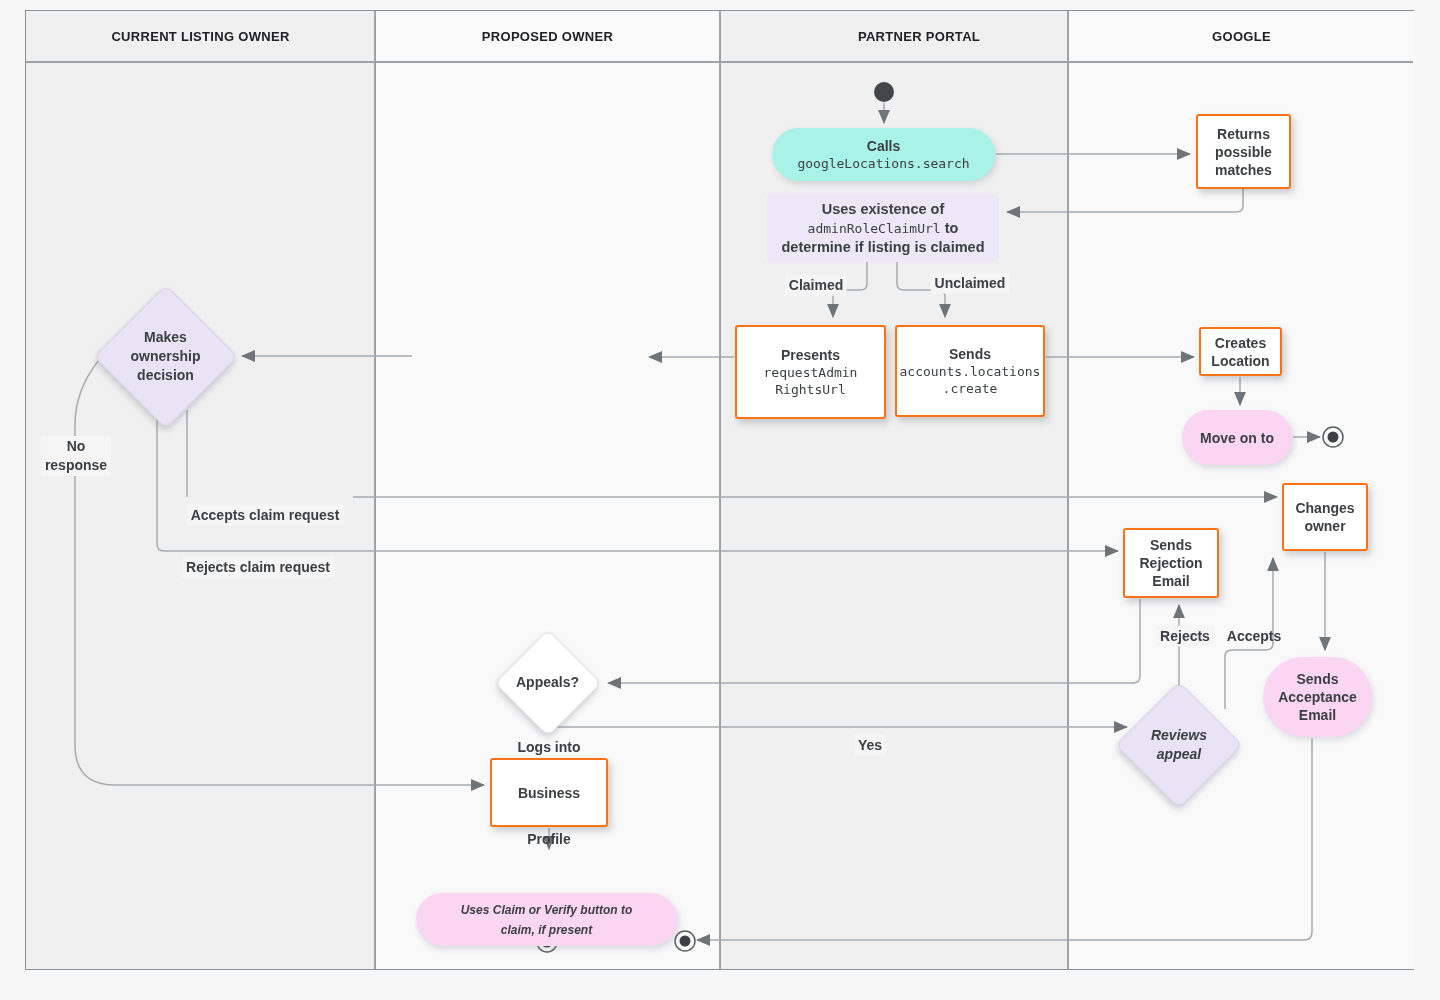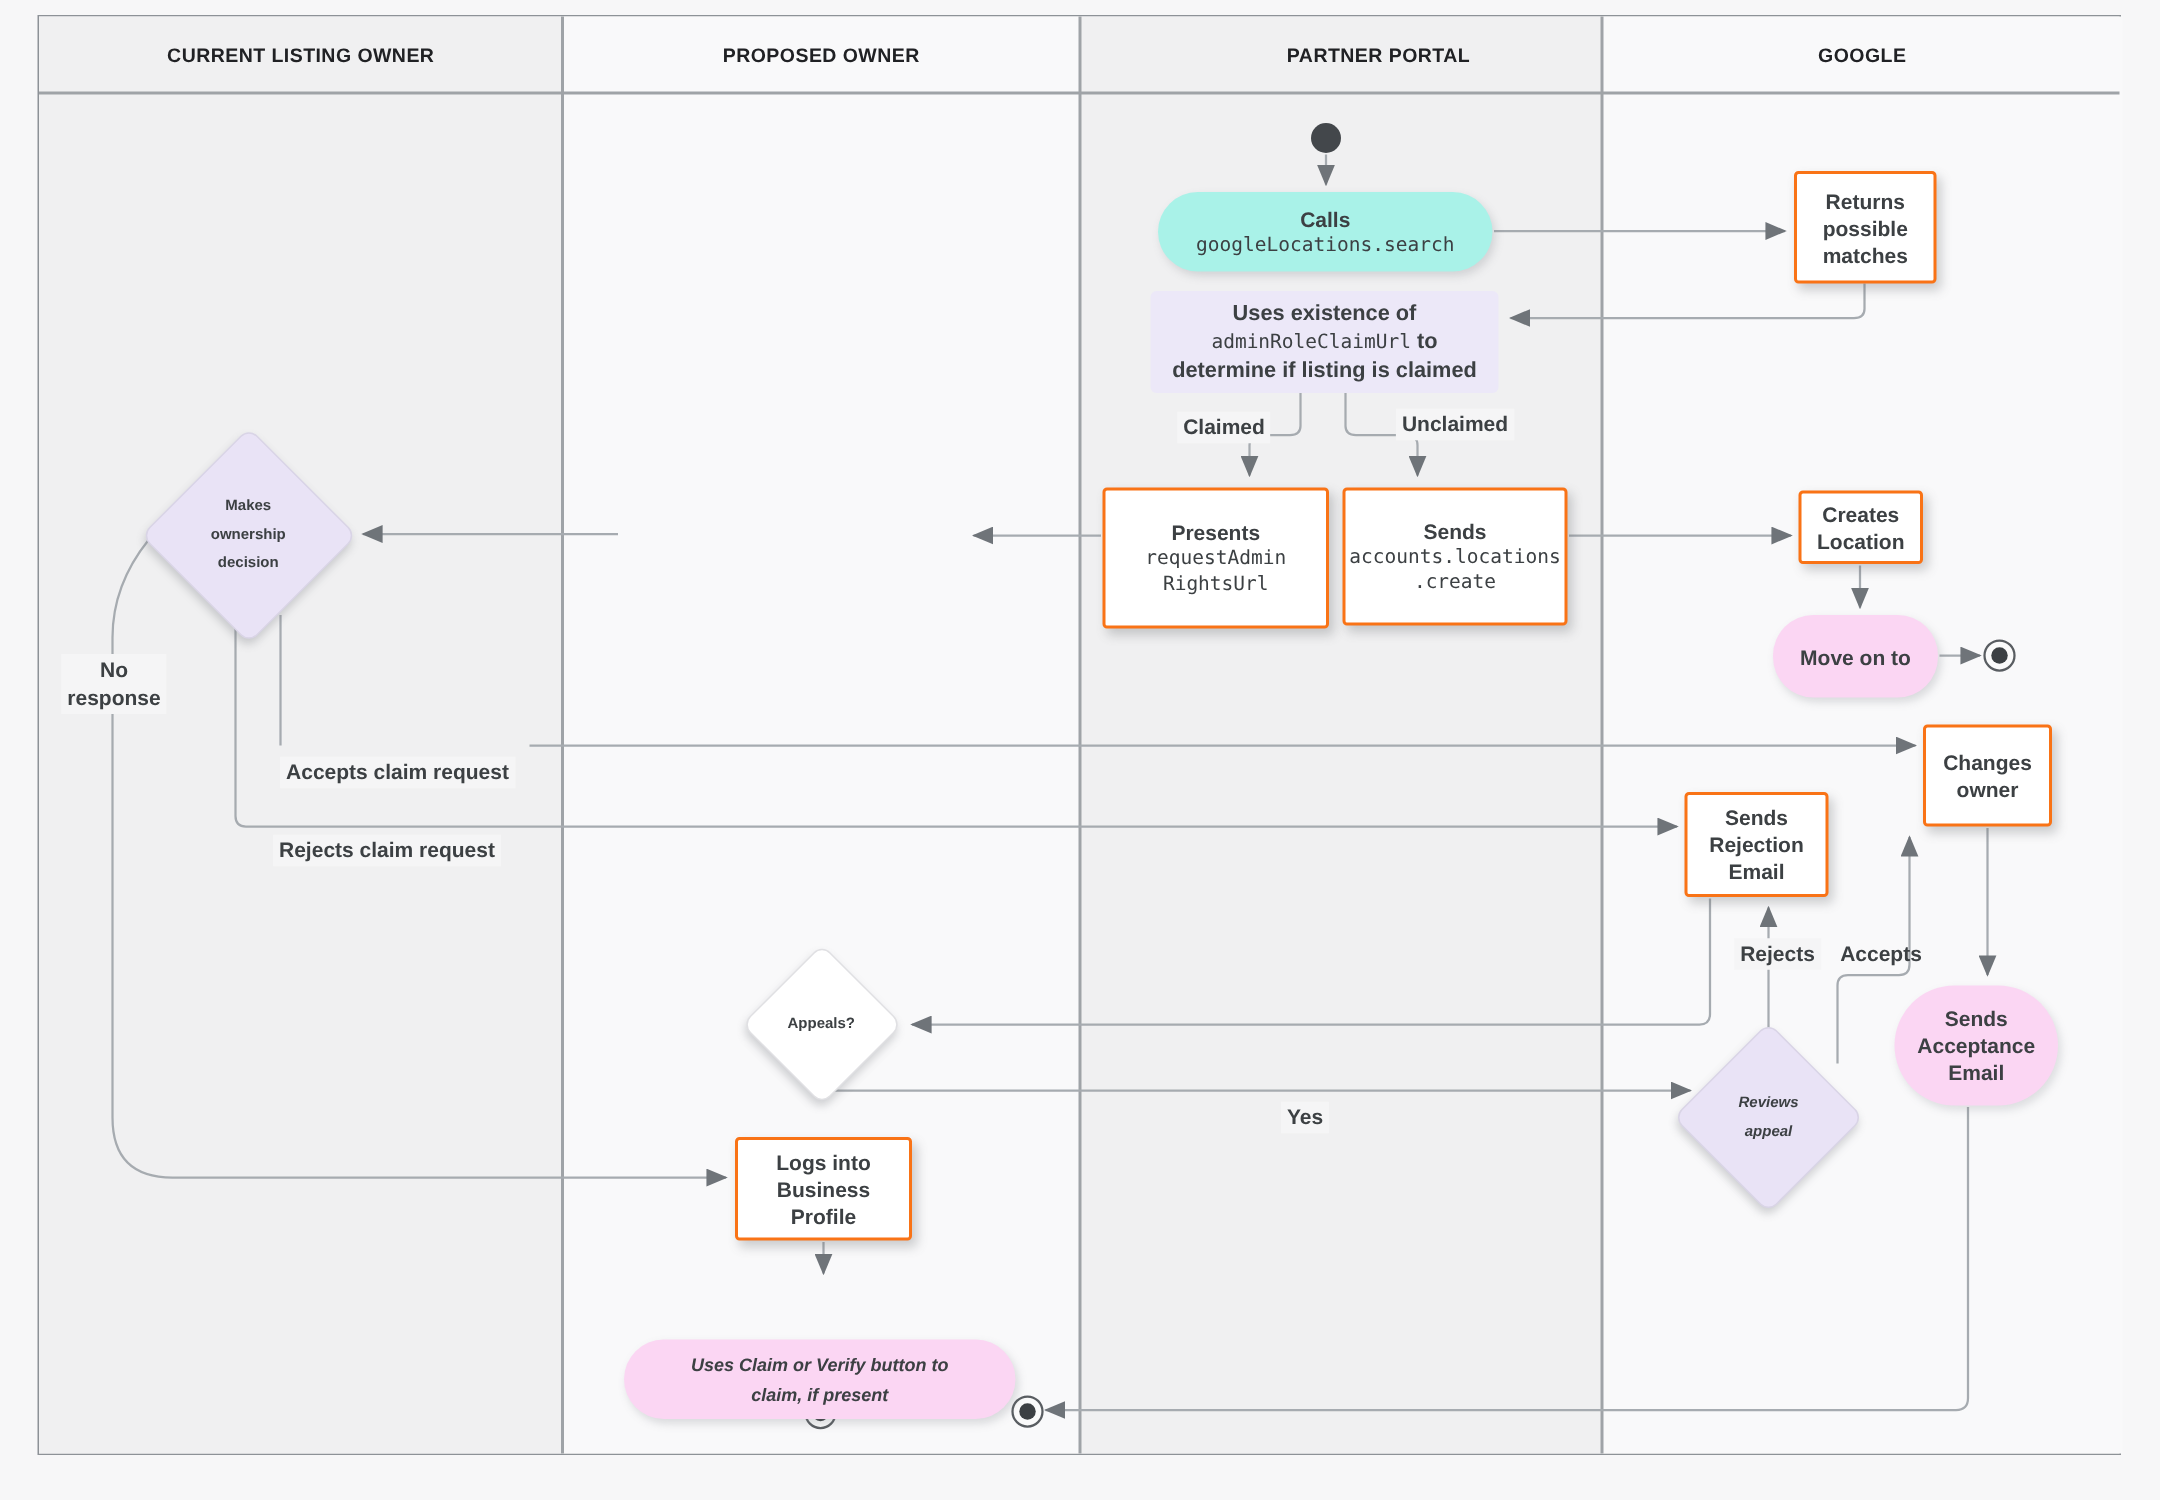--- a/index.html
+++ b/index.html
@@ -29,21 +29,21 @@
   .blob{border-radius:44px;box-shadow:2px 3px 6px rgba(120,125,130,.22);}
   .code{font-family:"DejaVu Sans Mono",monospace;font-weight:400;font-size:13px;line-height:17px;}
   .nline{display:block;}
   
   .dwrap{position:absolute;}
   .dshape{position:absolute;left:50%;top:50%;transform:translate(-50%,-50%) rotate(45deg);
           border-radius:8px;box-shadow:2px 3px 6px rgba(110,114,120,.30);border:1px solid #d9d4e6;}
   .dshape.white{background:#fff;border-color:#e0e0e3;}
   .dshape.lav{background:var(--lavender,#e9e3f6);}
   .dlabel{position:absolute;left:0;top:0;width:100%;height:100%;display:flex;flex-direction:column;
-          align-items:center;justify-content:center;text-align:center;font-weight:700;font-size:10px;line-height:19px;}
+          align-items:center;justify-content:center;text-align:center;font-weight:700;font-size:14px;line-height:19px;}
   
   .elabel{position:absolute;transform:translate(-50%,-50%);background:var(--label-bg,#f5f5f6);
           padding:1px 4px;font-weight:700;font-size:14px;line-height:19px;white-space:nowrap;text-align:center;}
 </style>
 </head>
 <body>
 
 <div id="stage">
 
   <div id="frame">
@@ -163,21 +163,21 @@
   </div>
 
 
   <div class="dwrap" style="left:495px;top:630px;width:105px;height:105px;">
     <div class="dshape white" style="width:74px;height:74px;"></div>
     <div class="dlabel">
       <span>Appeals?</span>
     </div>
   </div>
 
-  <div class="node box" style="left:490px;top:758px;width:118px;height:69px;">
+  <div class="node box" style="left:490px;top:758px;width:118px;height:69px;gap:28px;">
     <span class="nline">Logs into</span>
     <span class="nline">Business</span>
     <span class="nline">Profile</span>
   </div>
 
   <div class="node stadium pinkfill" style="left:416px;top:893px;width:261px;height:53px;font-size:12px;line-height:20px;font-style:italic;">
     <span class="nline">Uses Claim or Verify button to</span>
     <span class="nline">claim, if present</span>
   </div>
 

